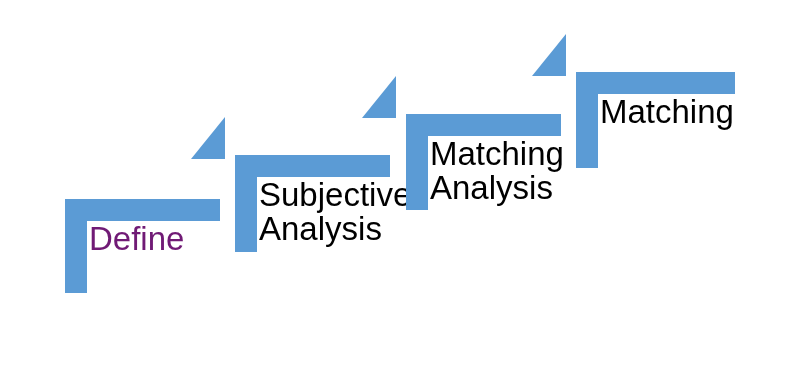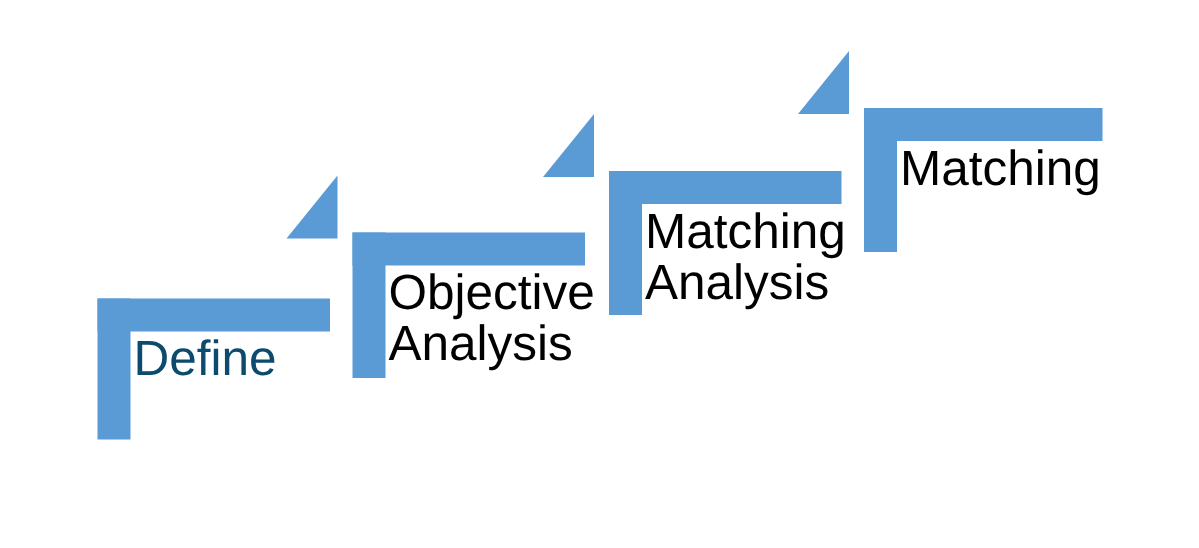--- a/index.html
+++ b/index.html
@@ -51,28 +51,28 @@
   }
 </style>
 </head>
 <body>
 
 <div id="stage">
 
   <div class="step" id="step-1" style="left: 0px; top: 0px;">
     <div class="bar-h" style="left: 65px; top: 199px; width: 155px; height: 22px; background: rgb(91, 155, 213);"></div>
     <div class="bar-v" style="left: 65px; top: 199px; width: 22px; height: 94px; background: rgb(91, 155, 213);"></div>
-    <div class="step-label" style="left: 89px; top: 222px; color: #0c4a6e;"><span>Define</span><br></div>
+    <div class="step-label" style="left: 89px; top: 222px; color: #701a75;"><span>Define</span><br></div>
   </div>
 
   <div class="step" id="step-2" style="left: 0px; top: 0px;">
     <div class="riser" style="left: 191px; top: 117px; border-left: 34px solid transparent; border-bottom: 42px solid rgb(91, 155, 213);"></div>
     <div class="bar-h" style="left: 235px; top: 155px; width: 155px; height: 22px; background: rgb(91, 155, 213);"></div>
     <div class="bar-v" style="left: 235px; top: 155px; width: 22px; height: 97px; background: rgb(91, 155, 213);"></div>
-    <div class="step-label" style="left: 259px; top: 178px; color: rgb(0, 0, 0);"><span>Objective</span><br><span>Analysis</span></div>
+    <div class="step-label" style="left: 259px; top: 178px; color: rgb(0, 0, 0);"><span>Subjective</span><br><span>Analysis</span></div>
   </div>
 
   <div class="step" id="step-3" style="left: 0px; top: 0px;">
     <div class="riser" style="left: 362px; top: 76px; border-left: 34px solid transparent; border-bottom: 42px solid rgb(91, 155, 213);"></div>
     <div class="bar-h" style="left: 406px; top: 114px; width: 155px; height: 22px; background: rgb(91, 155, 213);"></div>
     <div class="bar-v" style="left: 406px; top: 114px; width: 22px; height: 96px; background: rgb(91, 155, 213);"></div>
     <div class="step-label" style="left: 430px; top: 137px; color: rgb(0, 0, 0);"><span>Matching</span><br><span>Analysis</span></div>
   </div>
 
   <div class="step" id="step-4" style="left: 0px; top: 0px;">

